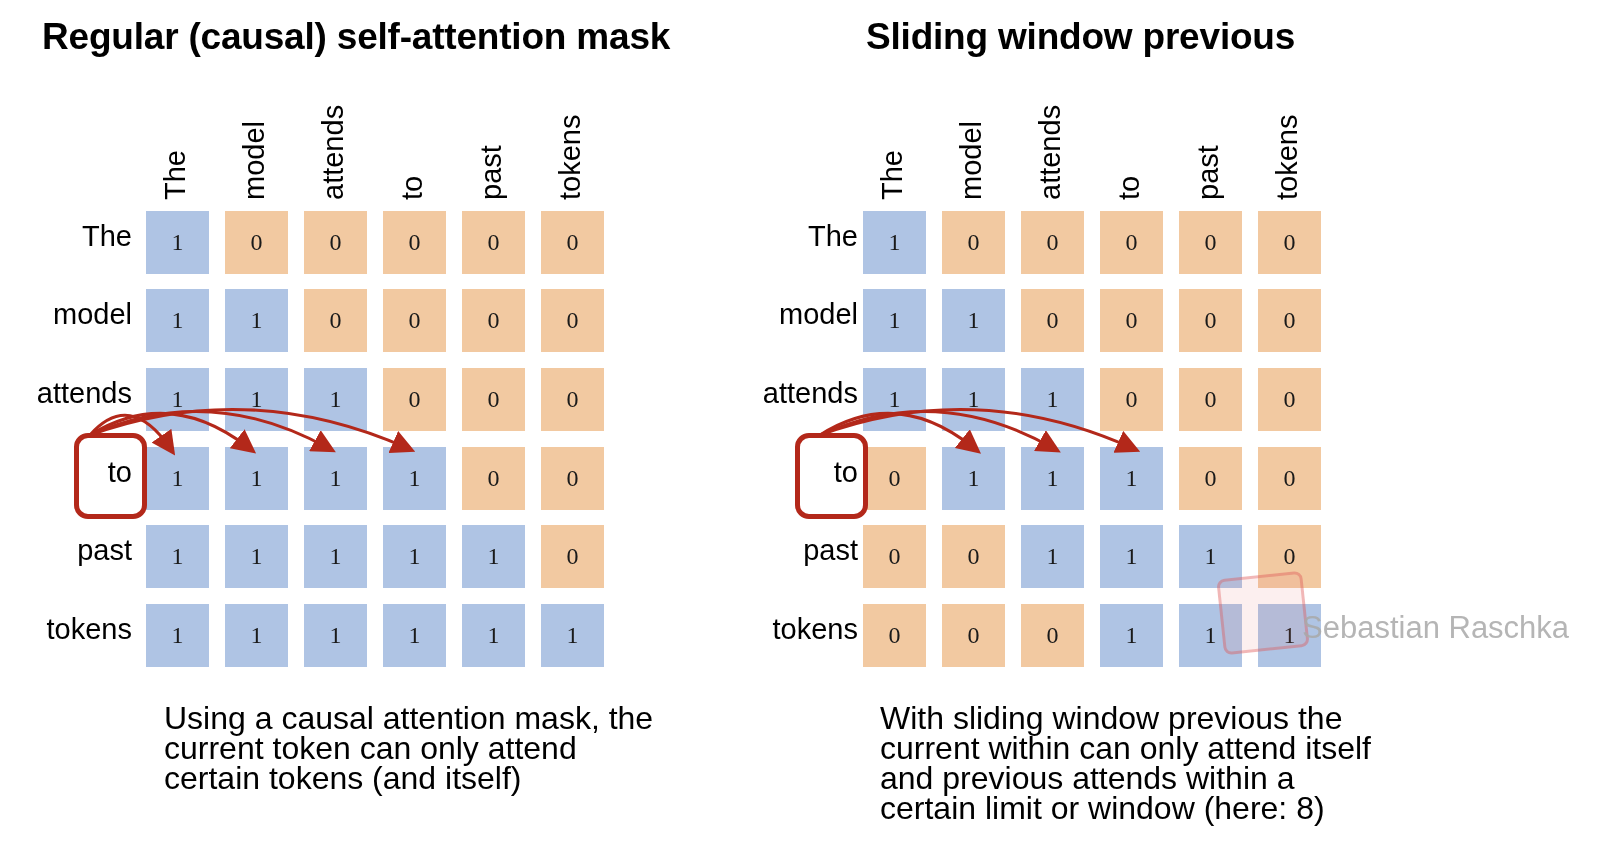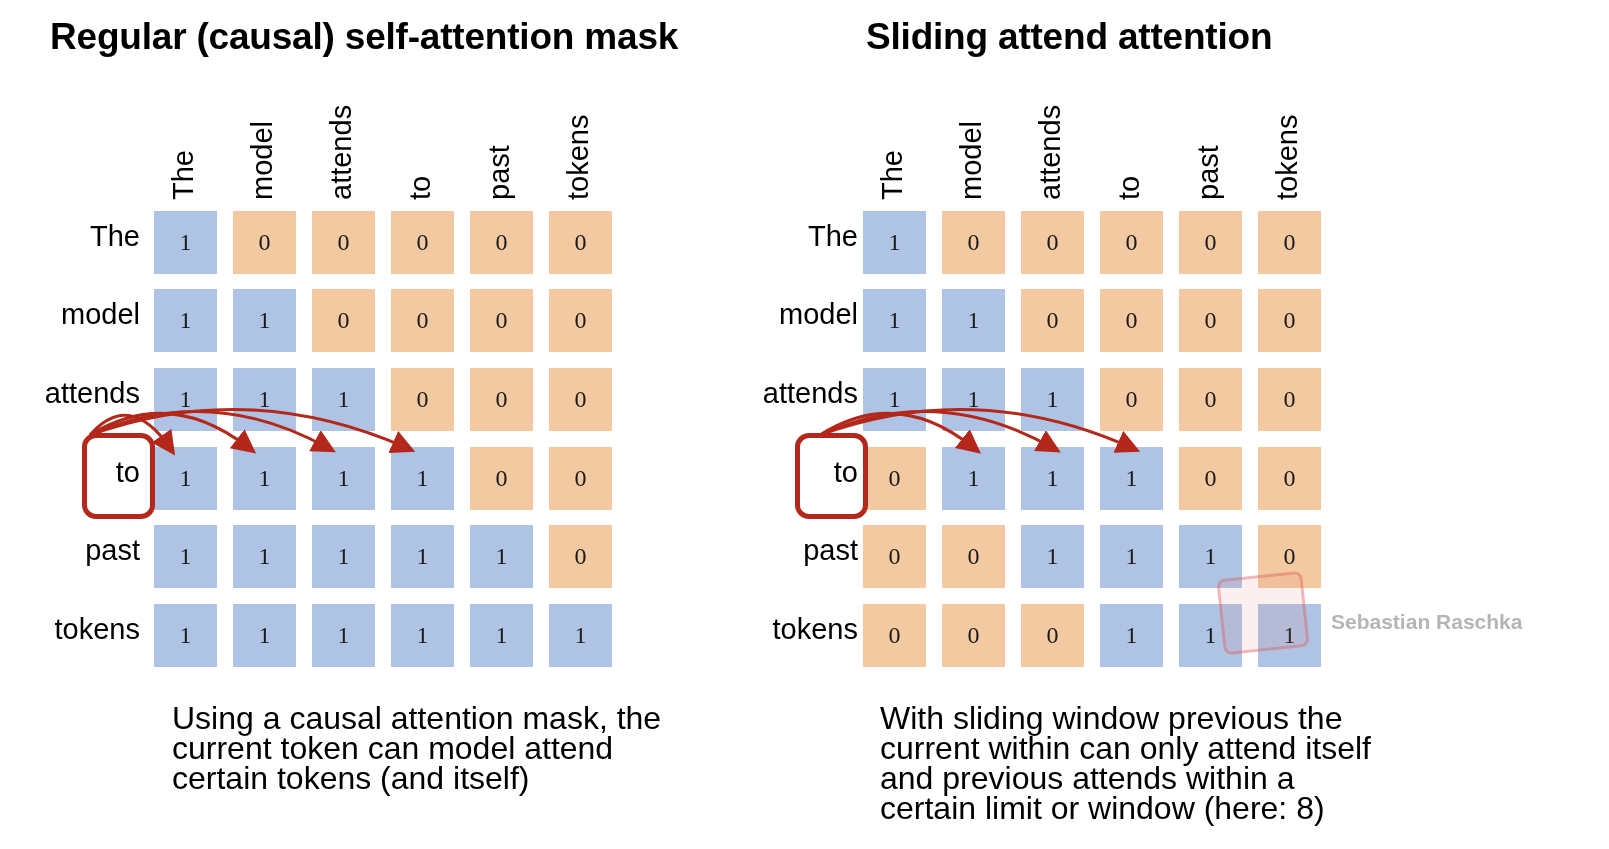--- a/index.html
+++ b/index.html
@@ -12,30 +12,30 @@
               transform-origin: 0 0; transform: rotate(-90deg); line-height: 30px; }
   .row-label { position: absolute; font-size: 29px; text-align: right; width: 120px;
                line-height: 63px; height: 63px; white-space: nowrap; }
   .cell { position: absolute; width: 63px; height: 63px; text-align: center;
           line-height: 63px; font-family: "Liberation Serif", serif; font-size: 24px; color: #1a1a1a; }
   .cell.on { background: #afc4e4; }
   .cell.off { background: #f2c9a1; }
   .focus-box { position: absolute; border: 5px solid #b3281a; border-radius: 14px; box-sizing: border-box; }
   .caption { position: absolute; font-size: 32px; line-height: 30px; white-space: nowrap; }
   svg.arrows { position: absolute; left: 0; top: 0; width: 1609px; height: 849px; pointer-events: none; }
-  .watermark { position: absolute; left: 1302px; top: 610px; font-size: 21px; font-weight: bold;
-               color: #a9a9a9; opacity: 0.85; white-space: nowrap; margin-left: 29px; }
+  .watermark { position: absolute; left: 1302px; top: 610px; font-size: 31px; font-weight: normal;
+               color: #a9a9a9; opacity: 0.85; white-space: nowrap; }
   .watermark-logo { position: absolute; left: 1220px; top: 575px; width: 80px; height: 70px;
                     border: 3px solid rgba(220,80,80,0.35); border-radius: 8px; transform: rotate(-6deg);
                     background: rgba(230,120,120,0.12); }
 </style>
 </head>
 <body>
 
-<div class="panel" style="left:16px;width:800px;padding-left:7px;">
+<div class="panel" style="left:8px;width:800px;padding-left:7px;">
   <div class="title" style="left:34px;">Regular (causal) self-attention mask</div>
   <div id="left-cols">
       <div class="col-head" style="left: 152px;">The</div>
       <div class="col-head" style="left: 231px;">model</div>
       <div class="col-head" style="left: 310px;">attends</div>
       <div class="col-head" style="left: 389px;">to</div>
       <div class="col-head" style="left: 468px;">past</div>
       <div class="col-head" style="left: 547px;">tokens</div>
     </div>
   <div id="left-rows">
@@ -80,27 +80,27 @@
       <div class="cell on" style="left: 138px; top: 604px;">1</div>
       <div class="cell on" style="left: 217px; top: 604px;">1</div>
       <div class="cell on" style="left: 296px; top: 604px;">1</div>
       <div class="cell on" style="left: 375px; top: 604px;">1</div>
       <div class="cell on" style="left: 454px; top: 604px;">1</div>
       <div class="cell on" style="left: 533px; top: 604px;">1</div>
     </div>
   <div class="focus-box" style="left:66px;top:433px;width:73px;height:86px;"></div>
   <div id="left-caption">
       <div class="caption" style="left: 156px; top: 703px;">Using a causal attention mask, the</div>
-      <div class="caption" style="left: 156px; top: 733px;">current token can model attend</div>
+      <div class="caption" style="left: 156px; top: 733px;">current token can only attend</div>
       <div class="caption" style="left: 156px; top: 763px;">certain tokens (and itself)</div>
     </div>
 </div>
 
 <div class="panel" style="left:0;width:1609px;">
-  <div class="title" style="left:866px;">Sliding attend attention</div>
+  <div class="title" style="left:866px;">Sliding window previous</div>
   <div id="right-cols">
       <div class="col-head" style="left: 877px;">The</div>
       <div class="col-head" style="left: 956px;">model</div>
       <div class="col-head" style="left: 1035px;">attends</div>
       <div class="col-head" style="left: 1114px;">to</div>
       <div class="col-head" style="left: 1193px;">past</div>
       <div class="col-head" style="left: 1272px;">tokens</div>
     </div>
   <div id="right-rows">
       <div class="row-label" style="left: 738px; top: 205px;">The</div>

